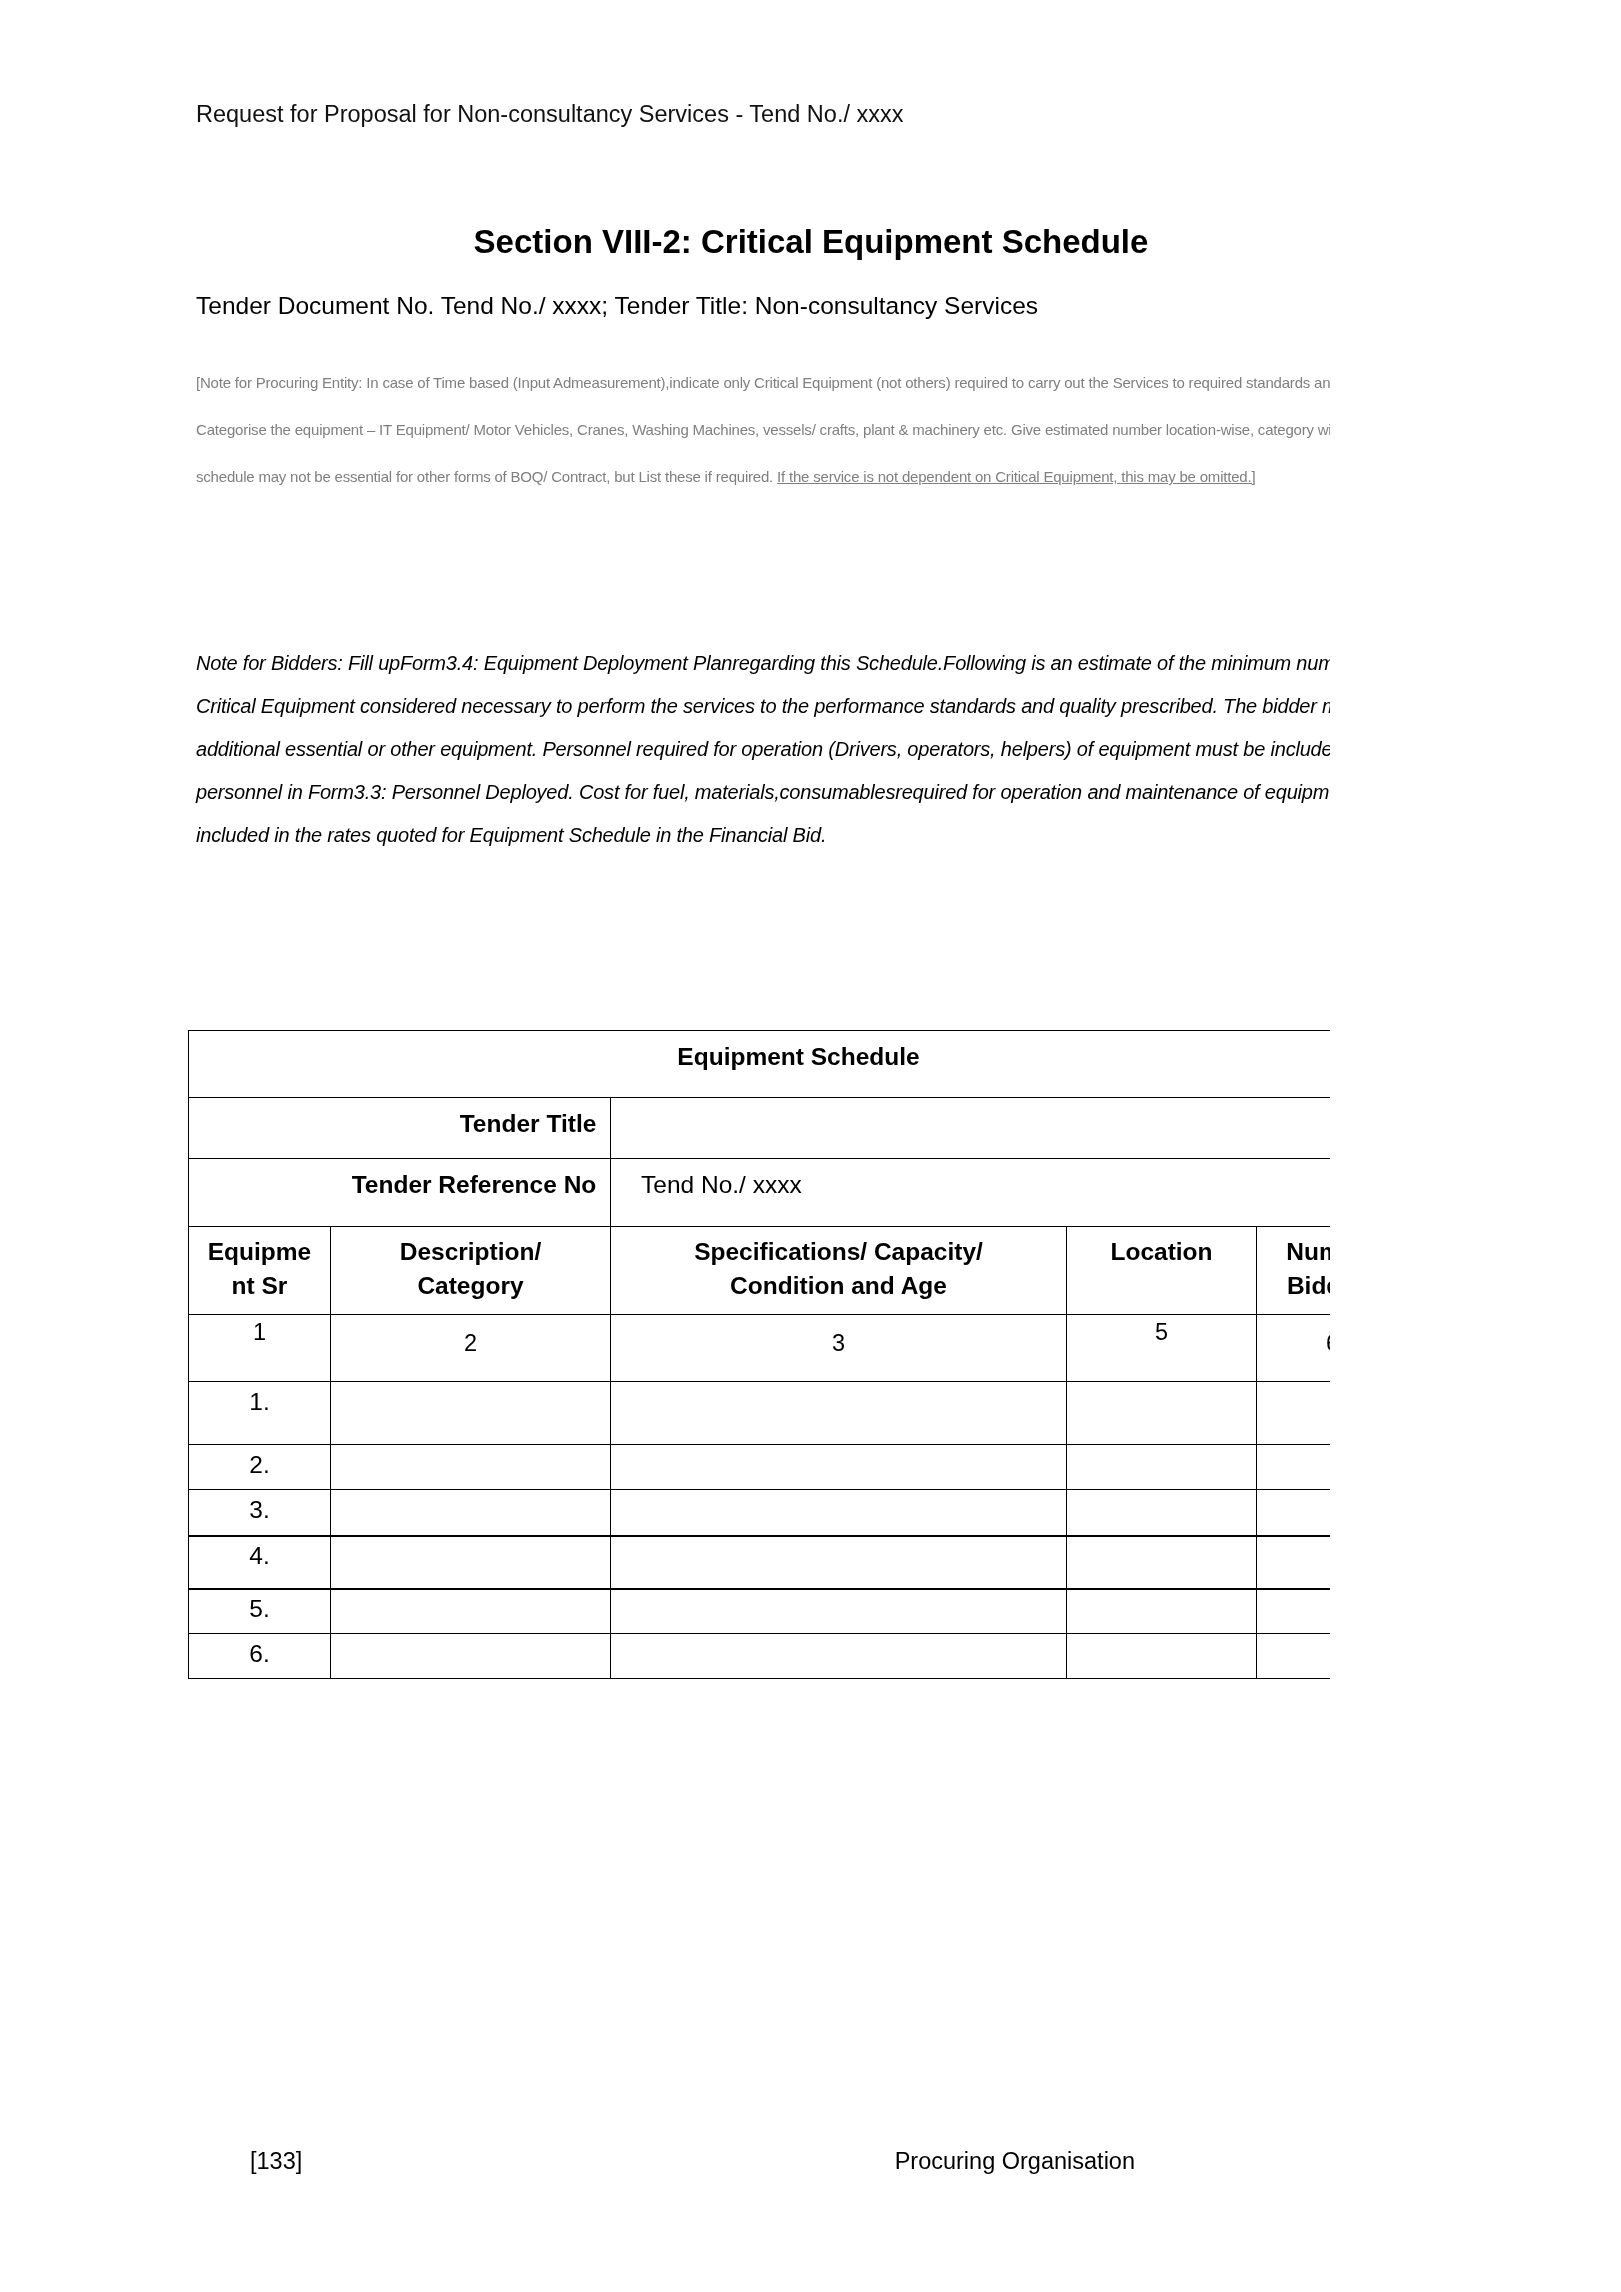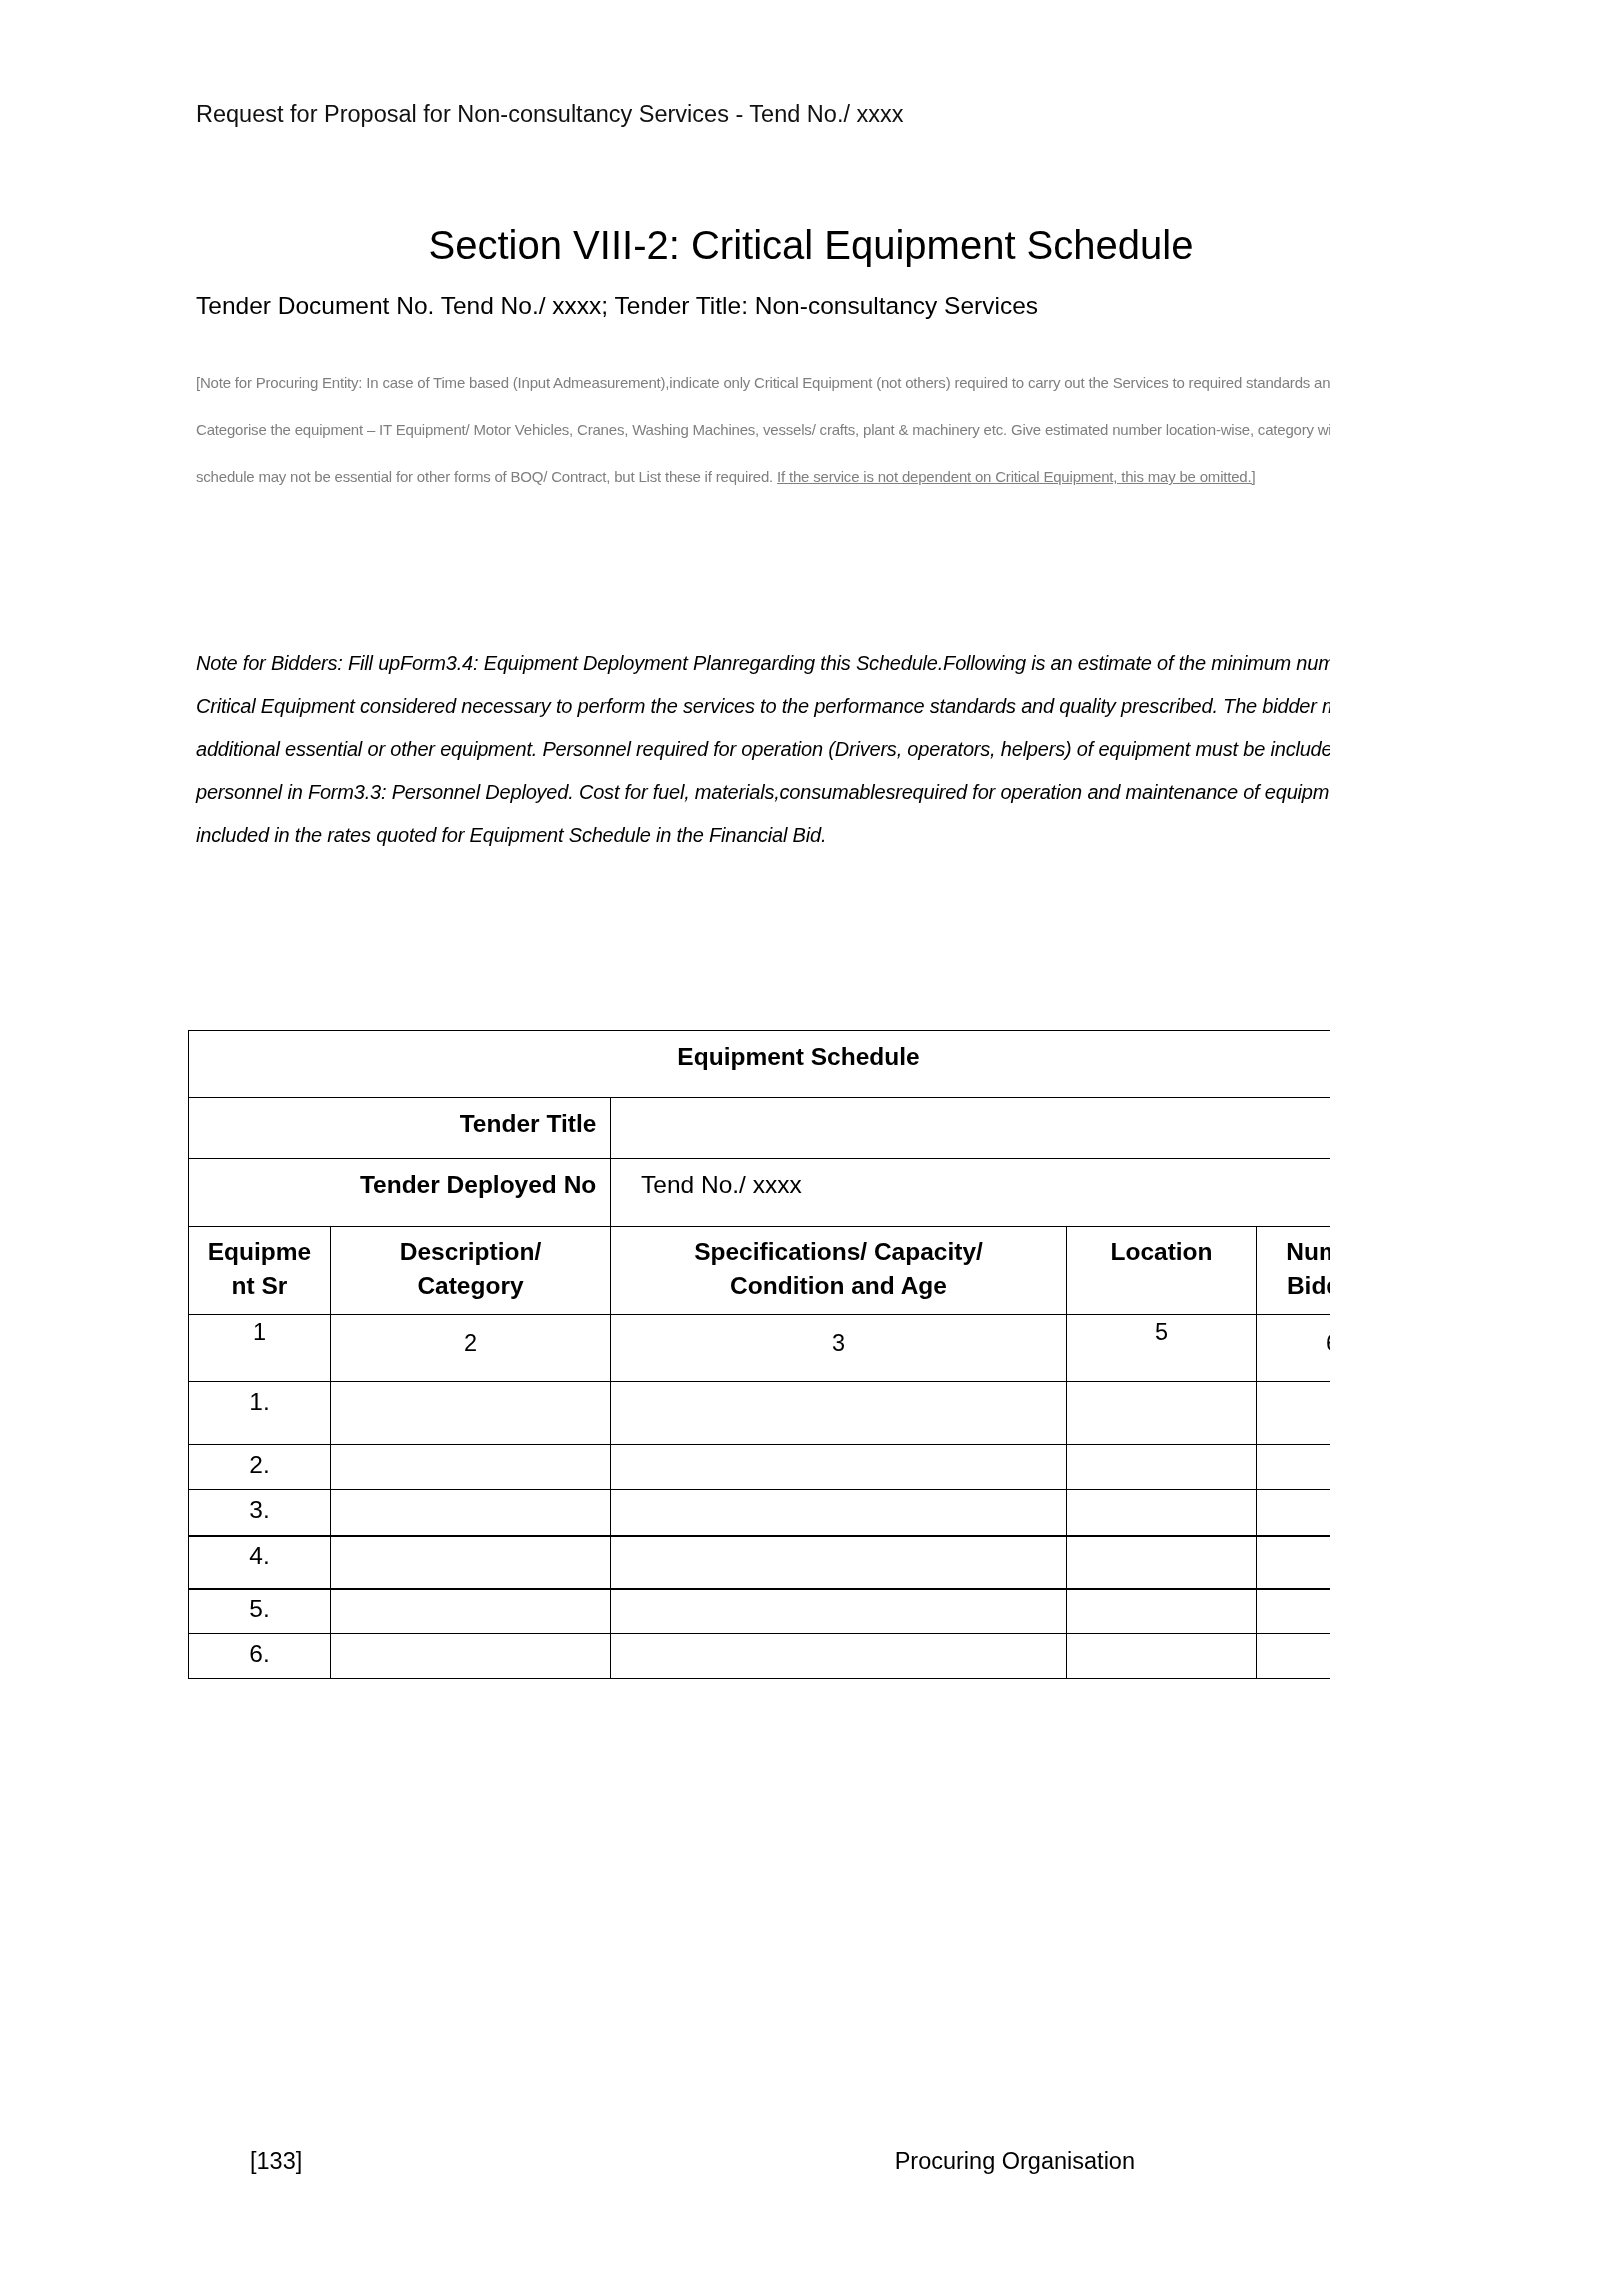--- a/index.html
+++ b/index.html
@@ -16,22 +16,22 @@
   .doc-header {
     position: absolute;
     left: 196px; top: 101px; width: 1235px;
     font-size: 23.5px;
     color: #111111;
   }
   .doc-title {
     position: absolute;
     left: 196px; top: 223px; width: 1230px;
     text-align: center;
-    font-size: 40px;
-    font-weight: normal;
+    font-size: 33px;
+    font-weight: bold;
   }
   .doc-subtitle {
     position: absolute;
     left: 196px; top: 292px; width: 1235px;
     font-size: 24.5px;
   }
   .procuring-note {
     position: absolute;
     left: 196px; top: 359px; width: 1243px;
     font-size: 15px;
@@ -131,21 +131,21 @@
     </colgroup>
     <tbody>
       <tr class="title-row">
         <td colspan="5">Equipment Schedule</td>
       </tr>
       <tr class="meta-row meta-row-1">
         <td colspan="2" class="meta-label">Tender Title</td>
         <td colspan="3" class="meta-value"></td>
       </tr>
       <tr class="meta-row meta-row-2">
-        <td colspan="2" class="meta-label">Tender Deployed No</td>
+        <td colspan="2" class="meta-label">Tender Reference No</td>
         <td colspan="3" class="meta-value">Tend No./ xxxx</td>
       </tr>
       <tr class="head-row">
         <td>Equipme
 nt Sr</td>
         <td>Description/
 Category</td>
         <td>Specifications/ Capacity/
 Condition and Age</td>
         <td>Location</td>

